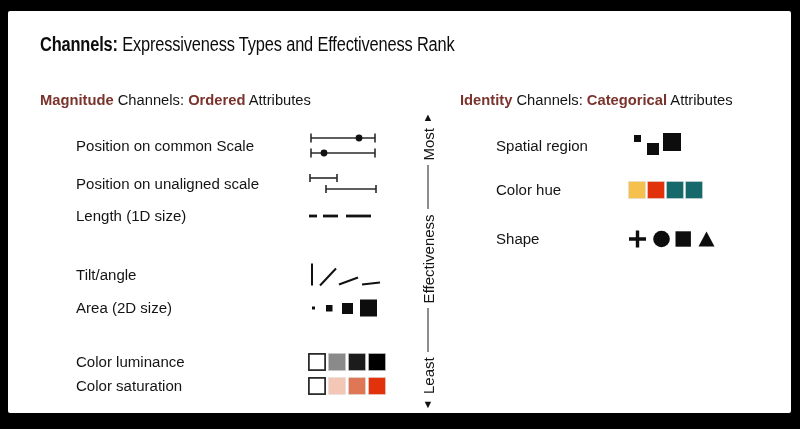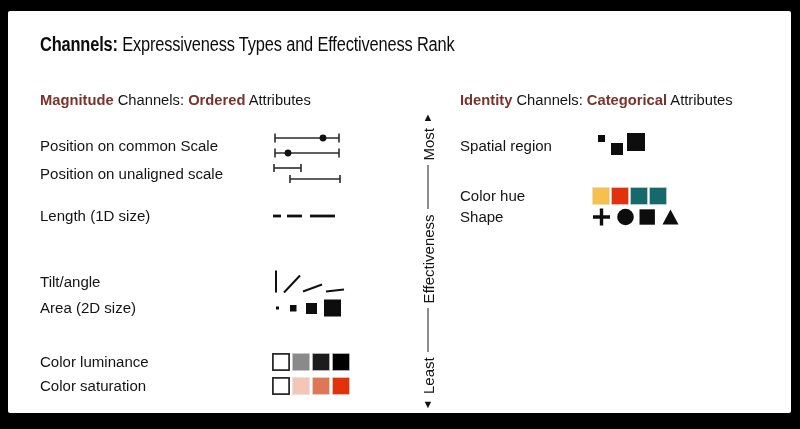--- a/index.html
+++ b/index.html
@@ -17,21 +17,21 @@
     position:absolute; left:40px; top:33px; font-size:20px; white-space:nowrap;
     transform:scaleX(0.82); transform-origin:0 50%;
     letter-spacing:-0.2px; color:#0c0c0c;
   }
   .title .bold { font-weight:bold; }
   .col-header {
     position:absolute; top:91px; font-size:15.5px; white-space:nowrap;
     transform:scaleX(0.95); transform-origin:0 50%; color:#141414;
   }
   .col-header .accent { color:#7a332c; font-weight:bold; }
-  .row { position:absolute; height:36px; }
+  .row { position:absolute; height:36px;margin-left:36px; }
   .row-label {
     position:absolute; left:0; top:50%; transform:translateY(-50%) scaleX(0.97);
     transform-origin:0 50%; font-size:15.5px; white-space:nowrap; color:#141414;
   }
   .row-icon { position:absolute; top:50%; transform:translateY(-50%); line-height:0; }
   .left-row  { left:40px;  width:360px; }
   .right-row { left:460px; width:300px; }
   .left-row  .row-icon { left:232px; }
   .right-row .row-icon { left:132px; }
 
@@ -80,21 +80,21 @@
         <line x1="3" y1="22" x2="67" y2="22"></line>
           <line x1="3" y1="17.5" x2="3" y2="26.5"></line>
           <line x1="67" y1="17.5" x2="67" y2="26.5"></line>
       </g>
       <circle cx="51" cy="7" r="3.4" fill="#111"></circle>
         <circle cx="16" cy="22" r="3.4" fill="#111"></circle>
     </svg>
   </span>
 </div>
 
-<div class="row left-row" style="top:156px">
+<div class="row left-row" style="top:166px">
   <span class="row-label">Position on unaligned scale</span>
   <span class="row-icon">
     <svg width="70" height="24" viewBox="0 0 70 24">
       <g stroke="#2a2a2a" stroke-width="1.6">
         <line x1="2" y1="6" x2="29" y2="6"></line>
           <line x1="2" y1="2" x2="2" y2="10"></line>
           <line x1="29" y1="2" x2="29" y2="10"></line>
         <line x1="18" y1="17" x2="68" y2="17"></line>
           <line x1="18" y1="13" x2="18" y2="21"></line>
           <line x1="68" y1="13" x2="68" y2="21"></line>
@@ -109,21 +109,21 @@
     <svg width="66" height="8" viewBox="0 0 66 8">
       <g stroke="#111" stroke-width="2.8">
         <line x1="1" y1="4" x2="9" y2="4"></line>
           <line x1="15" y1="4" x2="30" y2="4"></line>
           <line x1="38" y1="4" x2="63" y2="4"></line>
       </g>
     </svg>
   </span>
 </div>
 
-<div class="row left-row" style="top:264px">
+<div class="row left-row" style="top:257px">
   <span class="row-label">Tilt/angle</span>
   <span class="row-icon">
     <svg width="74" height="27" viewBox="0 0 74 27">
       <g stroke="#111" stroke-width="2">
         <line x1="4" y1="2" x2="4" y2="24"></line>
         <line x1="12" y1="24" x2="28" y2="7"></line>
         <line x1="31" y1="23" x2="50" y2="16"></line>
         <line x1="54" y1="23" x2="72" y2="21"></line>
       </g>
     </svg>
@@ -182,33 +182,33 @@
   <span class="row-label">Spatial region</span>
   <span class="row-icon">
     <svg width="88" height="36" viewBox="0 0 88 36" fill="#0d0d0d">
       <rect x="6" y="7" width="7" height="7"></rect>
       <rect x="19" y="15" width="12" height="12"></rect>
       <rect x="35" y="5" width="18" height="18"></rect>
     </svg>
   </span>
 </div>
 
-<div class="row right-row" style="top:178px">
+<div class="row right-row" style="top:172px">
   <span class="row-icon" style="left:132px">
     <svg width="76" height="18" viewBox="0 0 76 18">
       <rect x="0.5" y="0.5" width="17" height="17" stroke="#ddd" stroke-width="0.5" fill="#f5c04b"></rect>
       <rect x="19.5" y="0.5" width="17" height="17" stroke="#ddd" stroke-width="0.5" fill="#e1320c"></rect>
       <rect x="38.5" y="0.5" width="17" height="17" stroke="#ddd" stroke-width="0.5" fill="#15696b"></rect>
       <rect x="57.5" y="0.5" width="17" height="17" stroke="#ddd" stroke-width="0.5" fill="#15696b"></rect>
     </svg>
   </span>
   <span class="row-label">Color hue</span>
 </div>
 
-<div class="row right-row" style="top:199px">
+<div class="row right-row" style="top:221px">
   <span class="row-label">Shape</span>
   <span class="row-icon">
     <svg width="88" height="22" viewBox="0 0 88 22">
       <path d="M9.5 2.5 V19.5 M1 11 H18" stroke="#0d0d0d" stroke-width="3.4" fill="none"></path>
       <circle cx="33.5" cy="11" r="8.3" fill="#0d0d0d"></circle>
       <rect x="47.5" y="3.3" width="15.4" height="15.4" fill="#0d0d0d"></rect>
       <polygon points="78.5,3.5 70.5,18.5 86.5,18.5" fill="#0d0d0d"></polygon>
     </svg>
   </span>
 </div>

